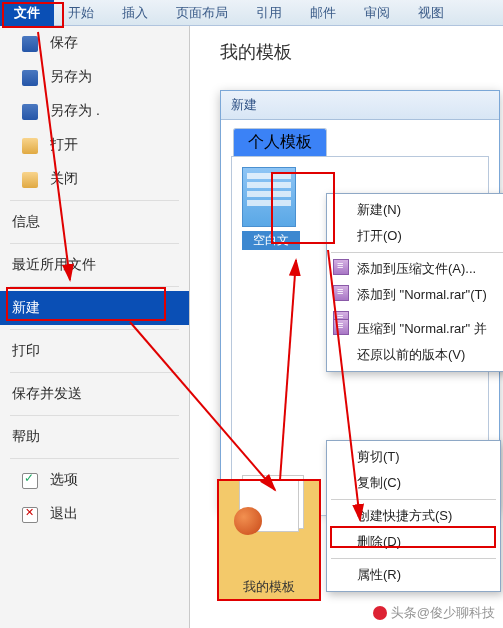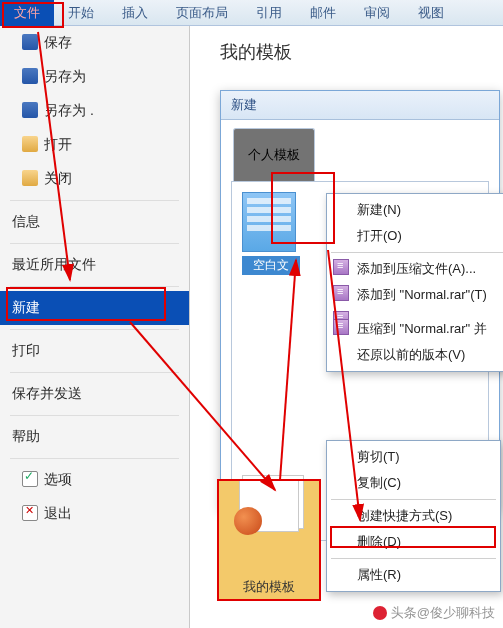--- a/index.html
+++ b/index.html
@@ -1,25 +1,25 @@
 <!DOCTYPE html>
 <html><head>
 <meta charset="utf-8">
 <style>
 * { box-sizing: border-box; margin: 0; padding: 0; font-family: "Microsoft YaHei", "SimSun", sans-serif; }
 body { width: 503px; height: 628px; background: #f5f5f5; overflow: hidden; position: relative; }
 
 
 .ribbon { height: 26px; background: linear-gradient(#ecf2f8, #d9e6f0); display: flex; align-items: center; font-size: 13px; color: #3a5b88; border-bottom: 1px solid #b0c4de; }
 .ribbon .tab { padding: 4px 14px; cursor: pointer; }
-.ribbon .tab.active { background: #0a4fb5; color: #fca5a5; }
+.ribbon .tab.active { background: #0a4fb5; color: #ffffff; font-weight: bold; }
 
 
 .leftpanel { position: absolute; left: 0; top: 26px; width: 190px; height: 602px; background: #f4f4f4; border-right: 1px solid #c9c9c9; }
-.leftpanel .menuitem { padding: 8px 12px 8px 22px; font-size: 14px; color: #2a2a2a; display: flex; align-items: flex-start; gap: 6px; cursor: pointer; }
+.leftpanel .menuitem { padding: 8px 12px 8px 22px; font-size: 14px; color: #2a2a2a; display: flex; align-items: flex-end; gap: 12px; cursor: pointer; }
 .leftpanel .sep { border-top: 1px solid #ddd; margin: 4px 10px; }
 .leftpanel .menuitem.selected { background: #0a4fb5; color: #fff; }
 .leftpanel .indicator { padding-left: 12px; }
 
 
 .ico { width: 16px; height: 16px; display: inline-block; background: #9aa; border-radius: 2px; }
 .ico-disk { background: linear-gradient(#4a78c0,#2556a8); }
 .ico-folder { background: linear-gradient(#f8d48c,#e0a942); }
 .ico-check { background: #fff; border: 1px solid #888; position: relative; }
 .ico-check:after { content: "✓"; position: absolute; left: 1px; top: -3px; font-size: 12px; color: #2a6; }
@@ -29,21 +29,21 @@
 .ico-rar:after { content:"≡"; position:absolute; left:3px; top:-1px; font-size:11px; color:#fff; }
 
 
 .content { position: absolute; left: 190px; top: 26px; right: 0; bottom: 0; background: #fff; }
 .content-title { padding: 14px 0 8px 30px; font-size: 18px; color: #333; }
 
 
 .dialog { position: absolute; left: 220px; top: 90px; width: 280px; height: 420px; background: #fff; border: 1px solid #7ba7d7; box-shadow: 0 3px 10px rgba(0,0,0,.25); }
 .dialog-title { background: linear-gradient(#eaf1fa,#d8e6f5); padding: 5px 10px; font-size: 13px; color: #2b4e82; border-bottom: 1px solid #a8c0dc; }
 .dialog-tabs { display: flex; margin: 8px 0 0 12px; }
-.dialog-tab { border: 1px solid #b8c8dc; border-bottom: none; padding: 17px 14px; font-size: 13px; background: #737373; border-radius: 3px 3px 0 0; }
+.dialog-tab { border: 1px solid #b8c8dc; border-bottom: none; padding: 3px 14px; font-size: 16px; background: #3b82f6; border-radius: 3px 3px 0 0; }
 .dialog-body { border: 1px solid #b8c8dc; margin: 0 10px 10px 10px; height: 360px; background: #fff; padding: 10px; position: relative; }
 .tpl-thumb { width: 54px; height: 60px; background: linear-gradient(#8ec5f5,#5aa8e6); border: 1px solid #4a90d0; position: relative; }
 .tpl-thumb:after { content:""; position:absolute; left:4px; top:5px; right:4px; height:6px; background:#fff; box-shadow:0 9px 0 #fff,0 18px 0 #fff,0 27px 0 #fff; opacity:.7; }
 .tpl-label { font-size: 12px; text-align: center; margin-top: 4px; color: #ffffff; background:#3d88d0; padding:1px 2px; }
 
 
 .ctx { position: absolute; background: #fff; border: 1px solid #8ea8c6; box-shadow: 2px 3px 8px rgba(0,0,0,.25); font-size: 13px; padding: 3px 0; min-width: 165px; }
 .ctx .ci { padding: 4px 14px 4px 30px; white-space: nowrap; cursor: pointer; position:relative; color:#222; }
 .ctx .csep { border-top: 1px solid #d0d0d0; margin: 3px 4px; }
 .ctx .ci .ic { position:absolute; left:6px; top:3px; width:16px; height:16px; }

